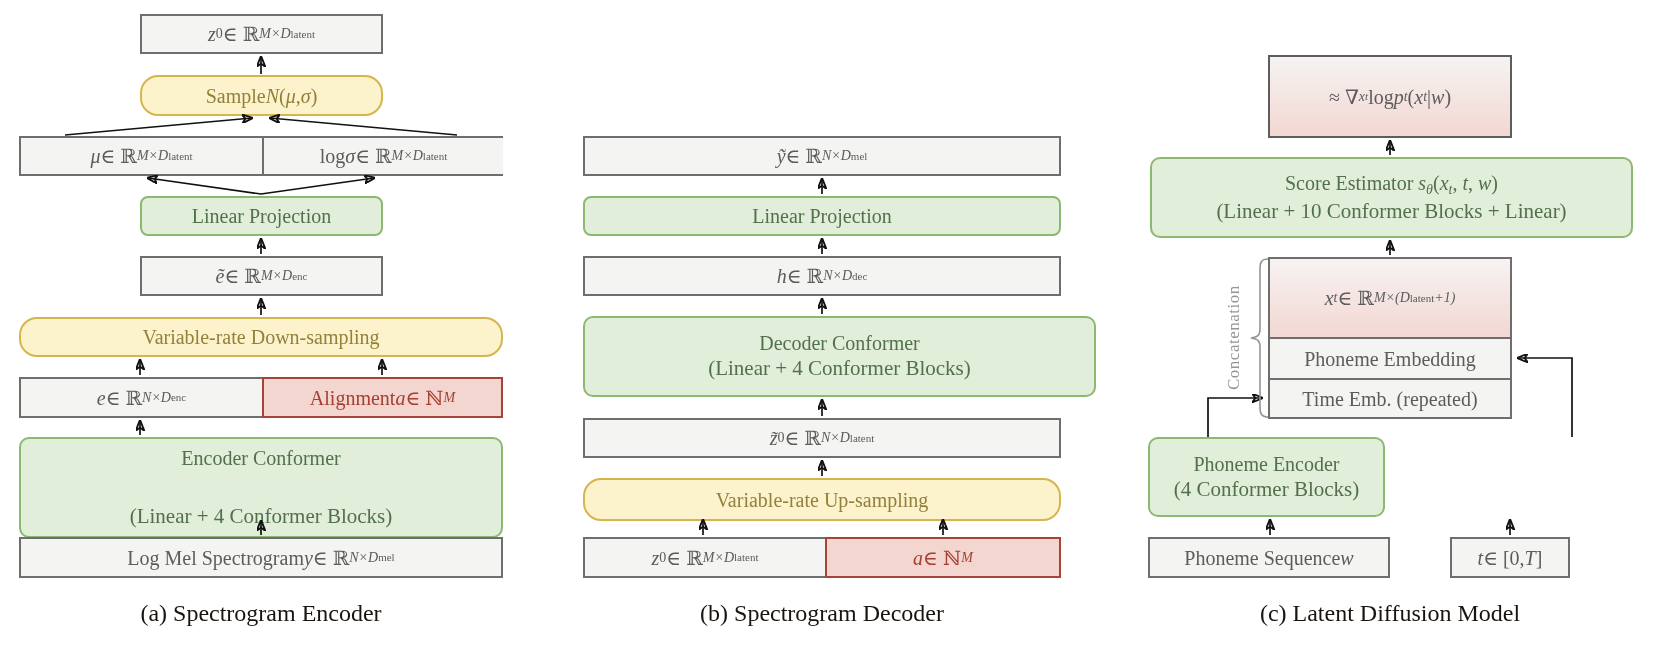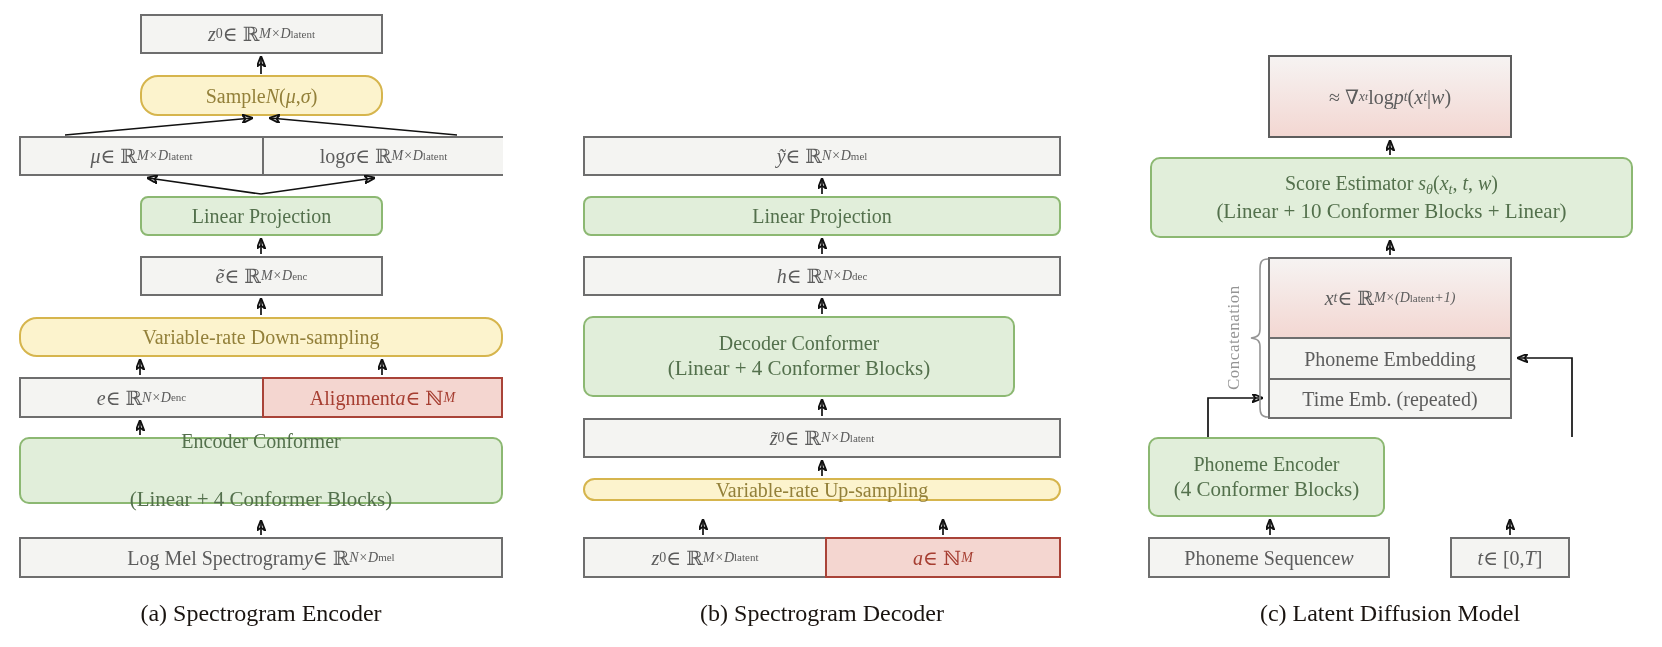--- a/index.html
+++ b/index.html
@@ -102,21 +102,21 @@
         <span class="seg-ss">enc</span>
       </div>
     <div class="cell cell-red" style="width:241px;">
         <span class="seg-r">Alignment  </span>
         <span class="seg-i">a</span>
         <span class="seg-r"> ∈ ℕ</span>
         <span class="seg-sup">M</span>
       </div>
   </div>
 
-  <div class="box green twoline" style="left:19px;top:437px;width:484px;height:67px;gap:36px;">
+  <div class="box green twoline" style="left:19px;top:437px;width:484px;height:101px;gap:36px;">
     <div>Encoder Conformer</div>
     <div class="sub2">(Linear + 4 Conformer Blocks)</div>
   </div>
 
   <div class="box gray" style="left:19px;top:537px;width:484px;height:41px;">
       <span class="seg-r">Log Mel Spectrogram  </span>
       <span class="seg-i">y</span>
       <span class="seg-r"> ∈ ℝ</span>
       <span class="seg-sup">N×D</span>
       <span class="seg-ss">mel</span>
@@ -133,34 +133,34 @@
 
   <div class="box green" style="left:583px;top:196px;width:478px;height:40px;border-radius:8px;">Linear Projection</div>
 
   <div class="box gray" style="left:583px;top:256px;width:478px;height:40px;">
       <span class="seg-i">h</span>
       <span class="seg-r"> ∈ ℝ</span>
       <span class="seg-sup">N×D</span>
       <span class="seg-ss">dec</span>
     </div>
 
-  <div class="box green twoline" style="left:583px;top:316px;width:432px;height:81px;">
+  <div class="box green twoline" style="left:583px;top:316px;width:513px;height:81px;">
     <div>Decoder Conformer</div>
     <div class="sub2">(Linear + 4 Conformer Blocks)</div>
   </div>
 
   <div class="box gray" style="left:583px;top:418px;width:478px;height:40px;">
       <span class="seg-i">z̃</span>
       <span class="seg-sub">0</span>
       <span class="seg-r"> ∈ ℝ</span>
       <span class="seg-sup">N×D</span>
       <span class="seg-ss">latent</span>
     </div>
 
-  <div class="box yellow" style="left:583px;top:478px;width:478px;height:23px;">Variable-rate Up-sampling</div>
+  <div class="box yellow" style="left:583px;top:478px;width:478px;height:43px;">Variable-rate Up-sampling</div>
 
   <div class="box split" style="left:583px;top:537px;width:478px;height:41px;">
     <div class="cell cell-gray" style="width:242px;">
         <span class="seg-i">z</span>
         <span class="seg-sub">0</span>
         <span class="seg-r"> ∈ ℝ</span>
         <span class="seg-sup">M×D</span>
         <span class="seg-ss">latent</span>
       </div>
     <div class="cell cell-red" style="width:236px;">

